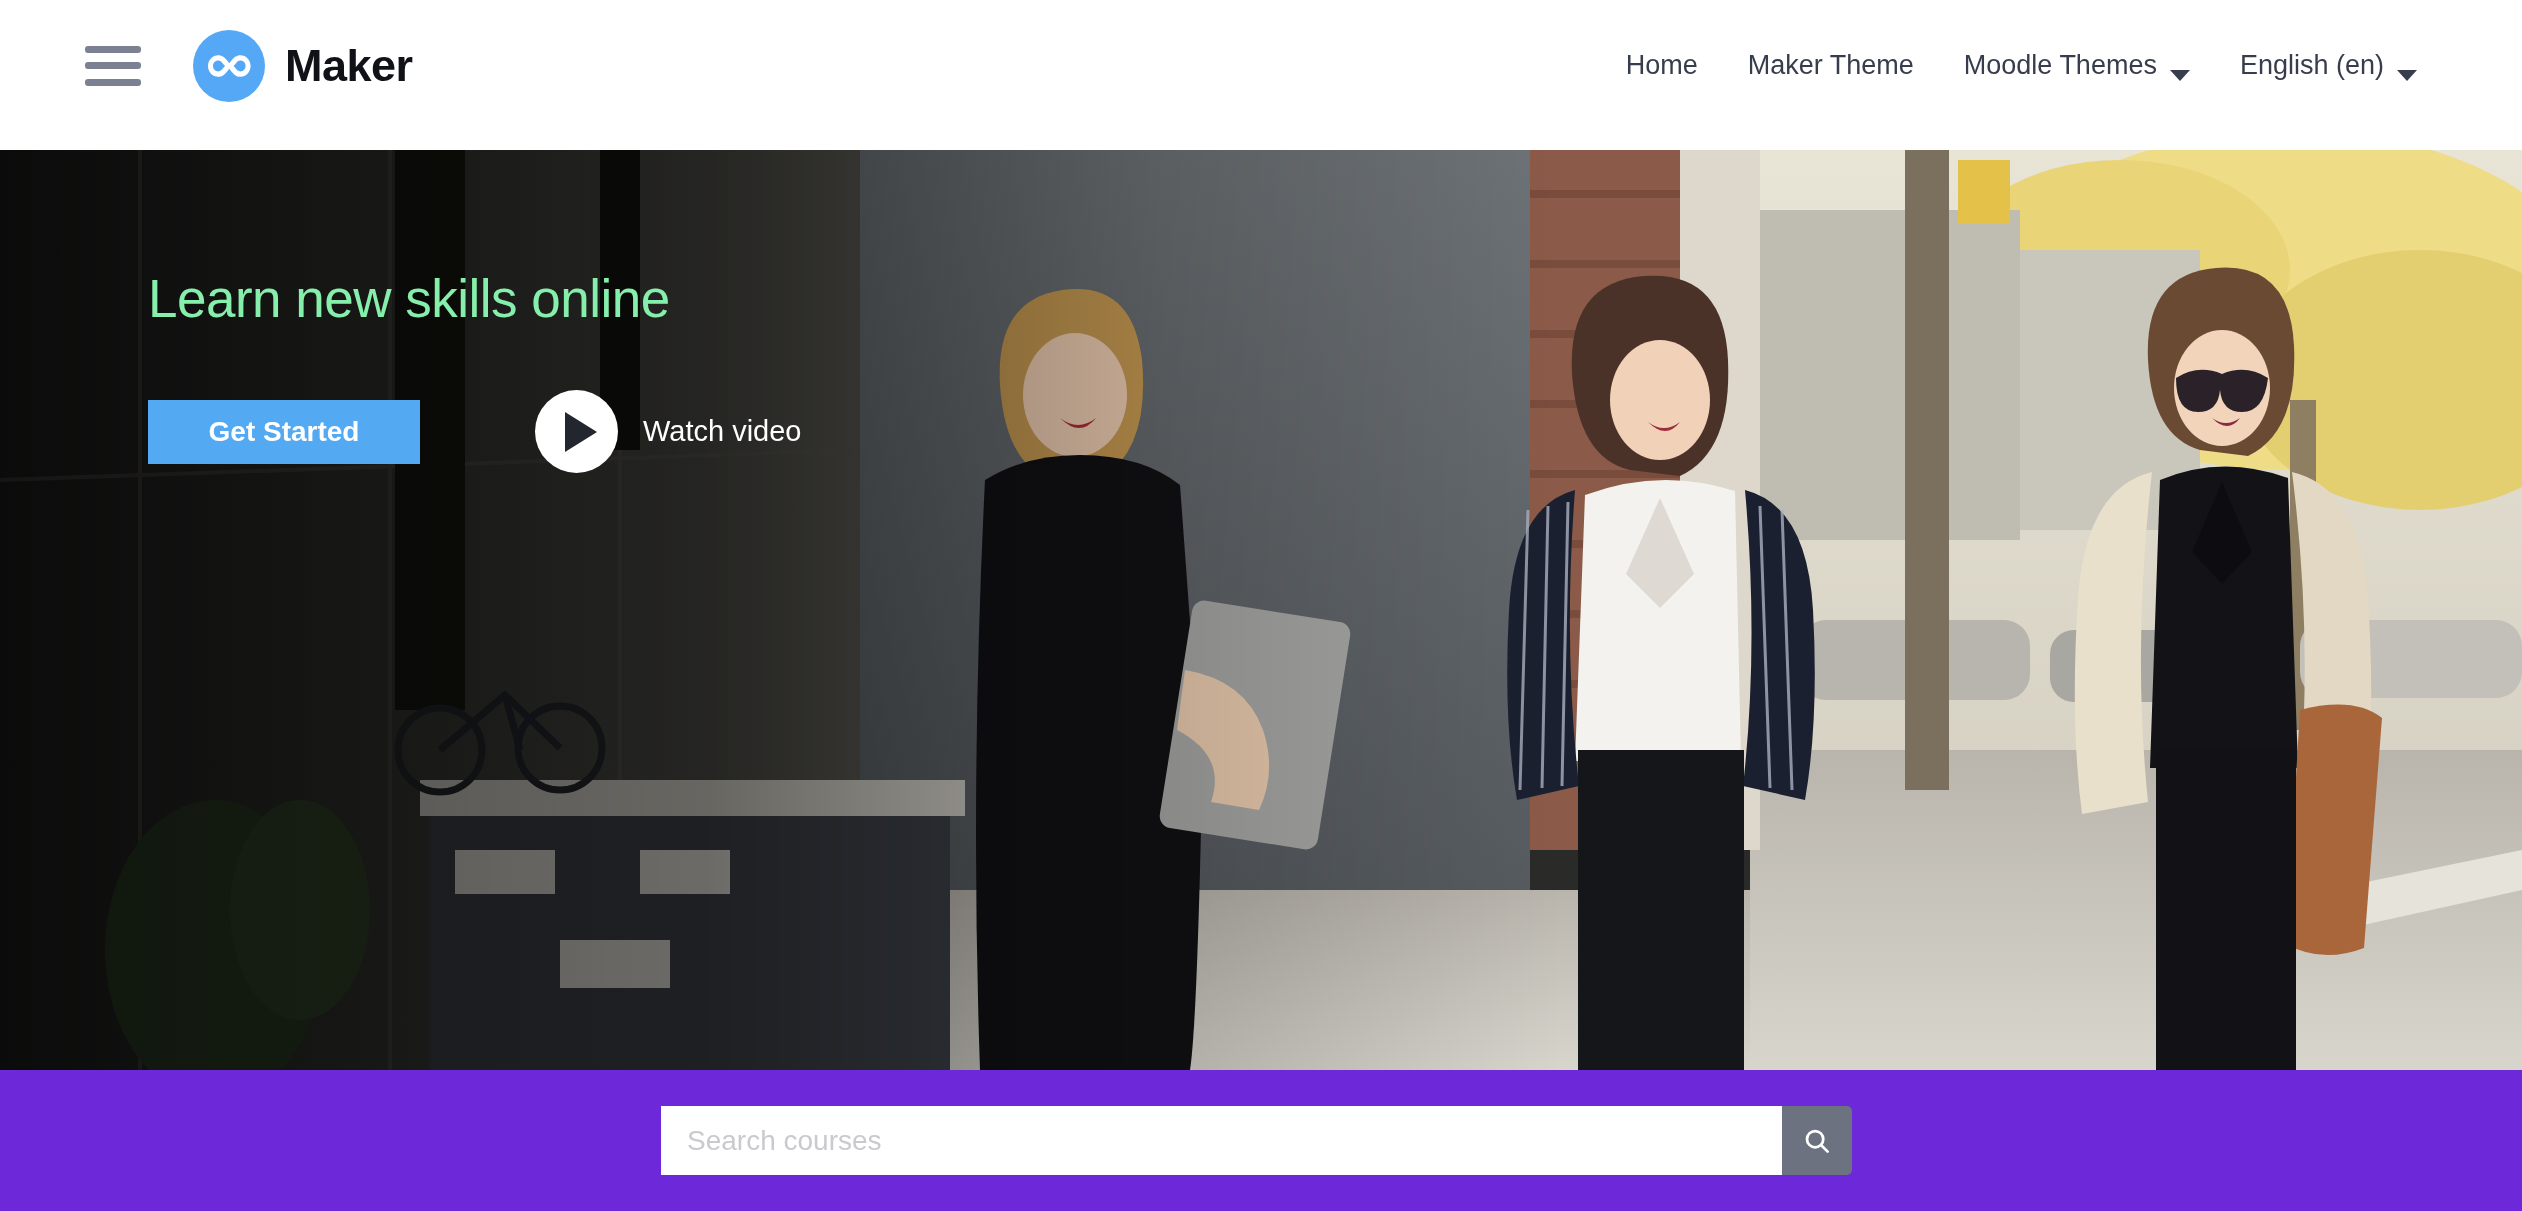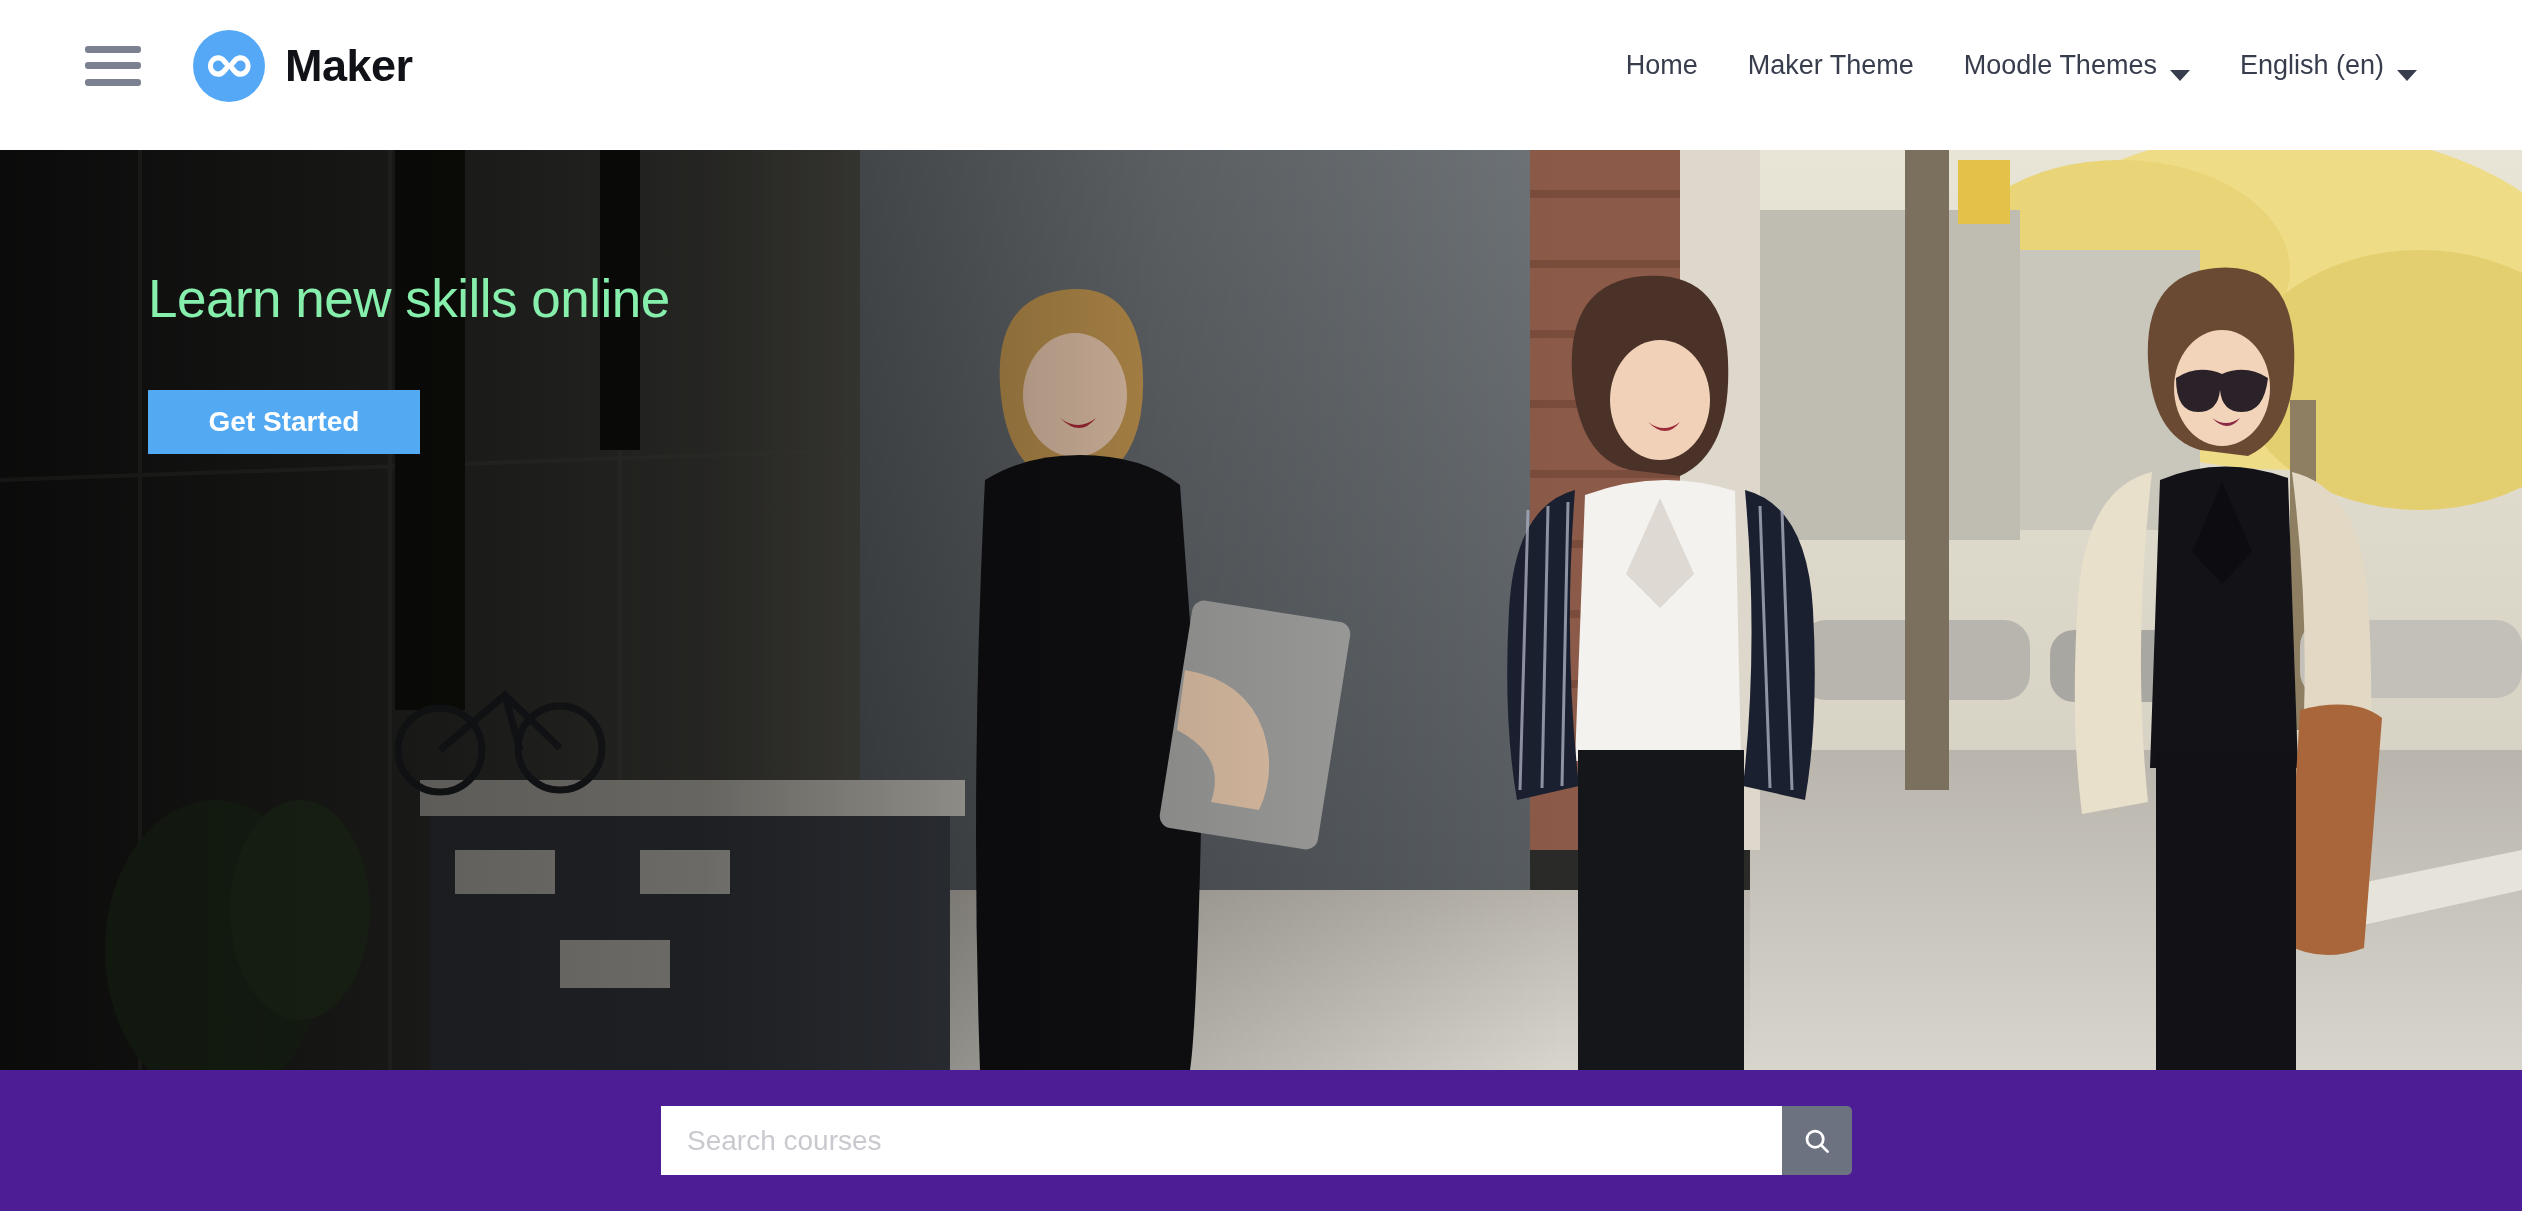--- a/index.html
+++ b/index.html
@@ -68,21 +68,21 @@
   }
   .play-tri{
     width:0;height:0;border-top:20px solid transparent;border-bottom:20px solid transparent;
     border-left:32px solid #22262e; margin-left:8px;
   }
   .watch-label{ font-size:29px; color:#ffffff; }
 
   
   .searchbar{
     position:absolute; left:0; top:1070px; width:2522px; height:141px;
-    background:#4c1d95;
+    background:#6d28d9;
   }
   .search-wrap{
     position:absolute; left:661px; top:36px; display:flex; height:69px;
   }
   .search-input{
     width:1121px; height:69px; border:none; outline:none; background:#ffffff;
     font-size:28px; color:#3a3a3a; padding:0 26px; font-family:inherit;
   }
   .search-input::placeholder{ color:#c9c9cf; }
   .search-btn{
@@ -268,20 +268,26 @@
   <div class="hero-shade"></div>
 
   <div class="hero-inner">
     <h1 class="hero-title">
       <span>Learn new skills online</span><br>
     </h1>
 
     <div class="hero-actions">
       <button class="btn-primary">Get Started</button>
 
+      <div class="watch">
+        <span class="play-circle">
+          <span class="play-tri"></span>
+        </span>
+        <span class="watch-label">Watch video</span>
+      </div>
     </div>
   </div>
 </div>
 
 <div class="searchbar">
   <div class="search-wrap">
     <input class="search-input" type="text" placeholder="Search courses" style="">
     <button class="search-btn">
       <svg width="30" height="30" viewBox="0 0 24 24" fill="none" stroke="#ffffff" stroke-width="2.2" stroke-linecap="round" aria-hidden="true">
         <circle cx="10.5" cy="10.5" r="6.5"></circle>

